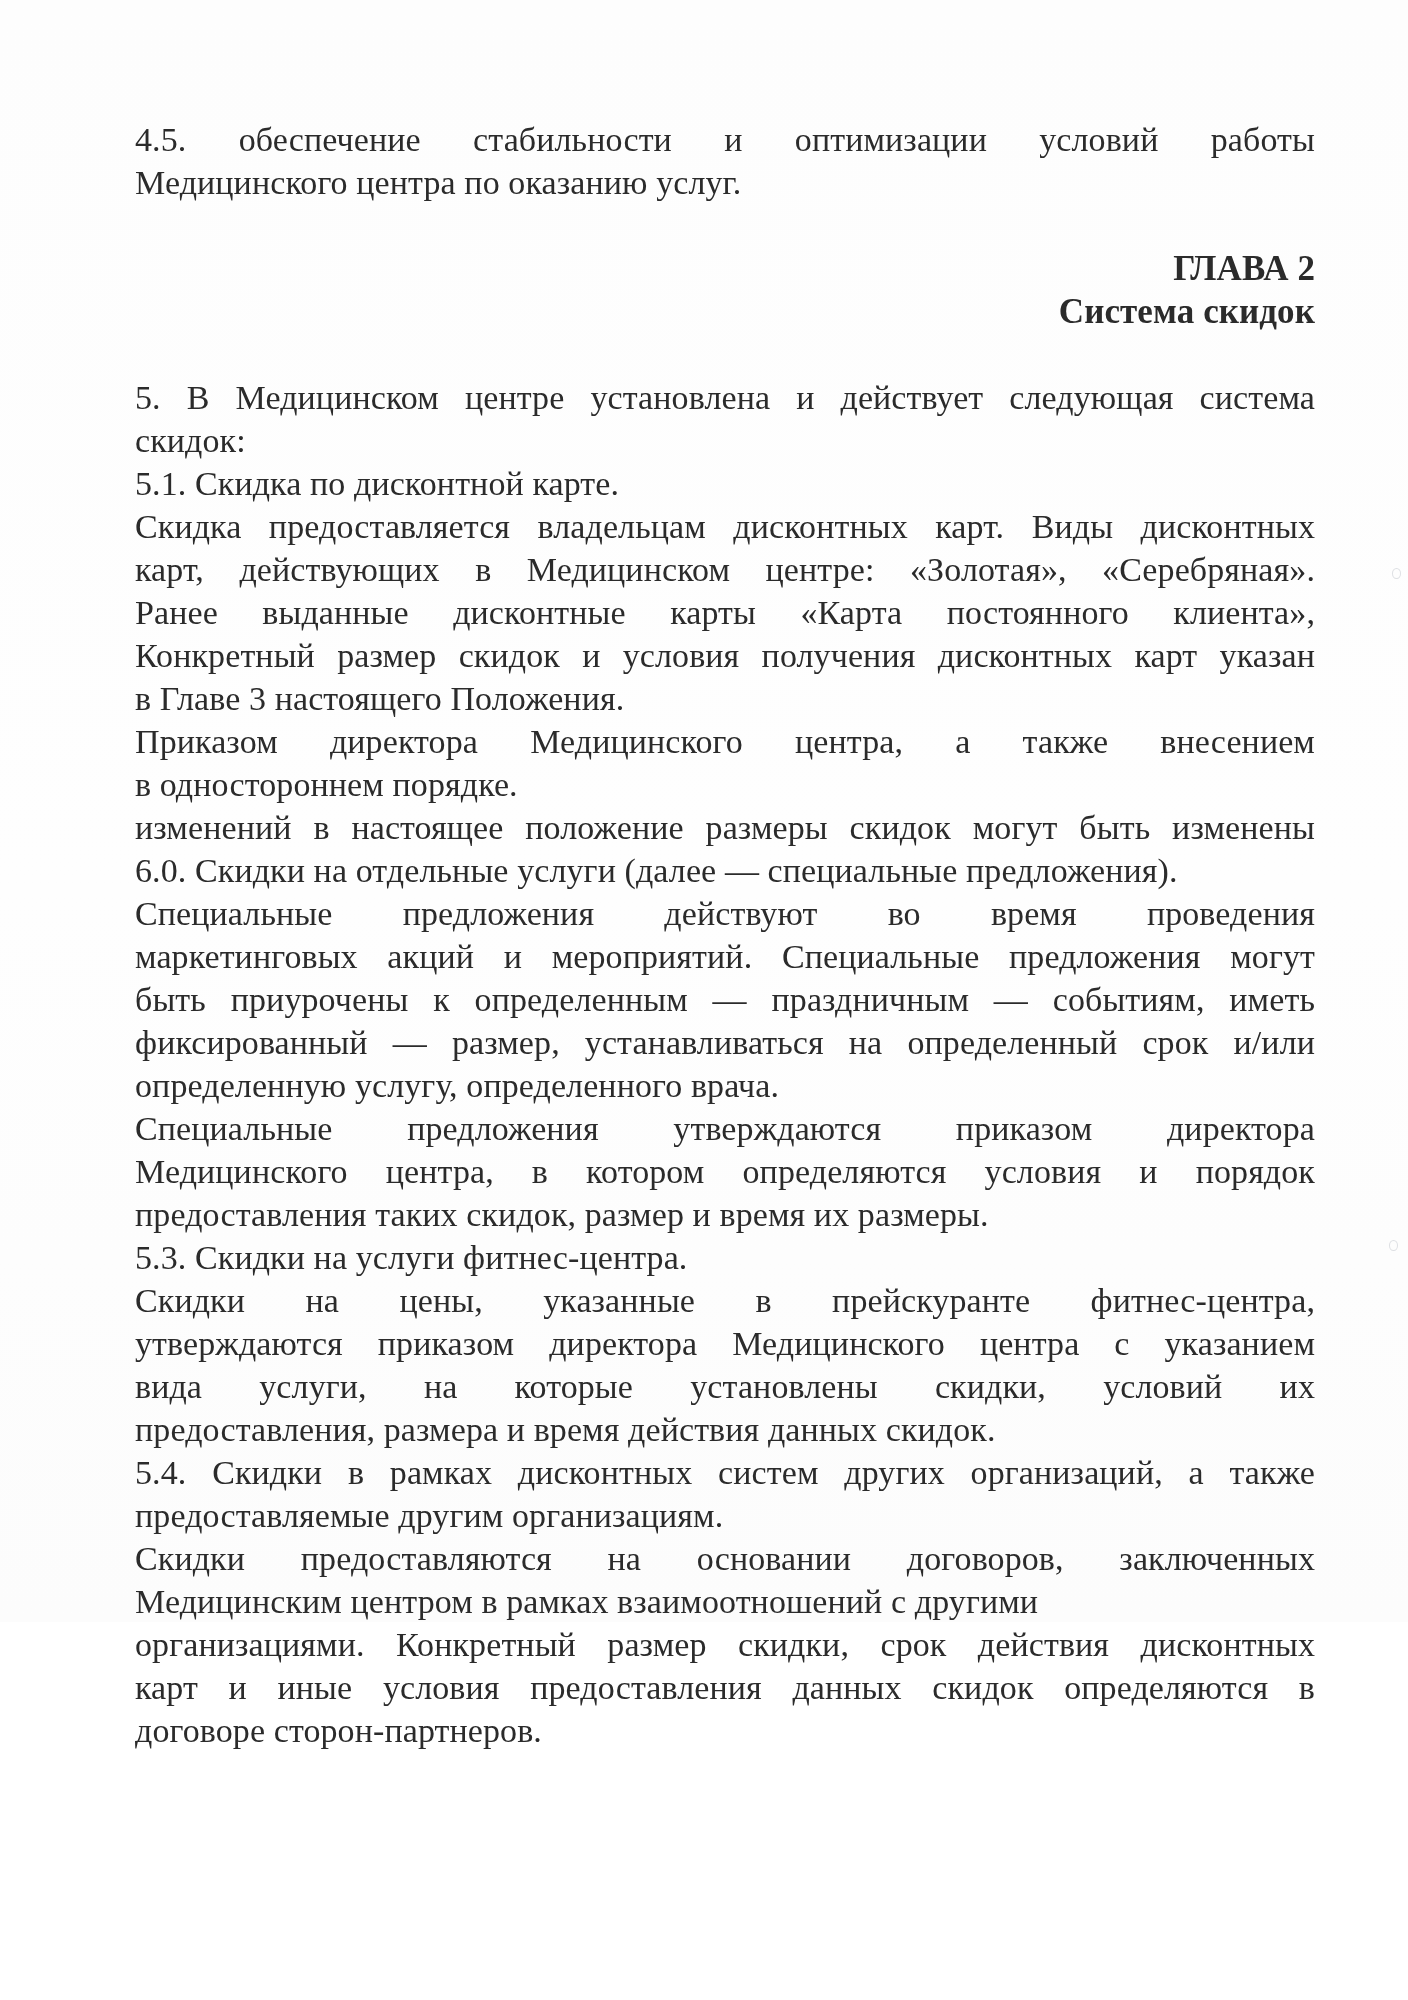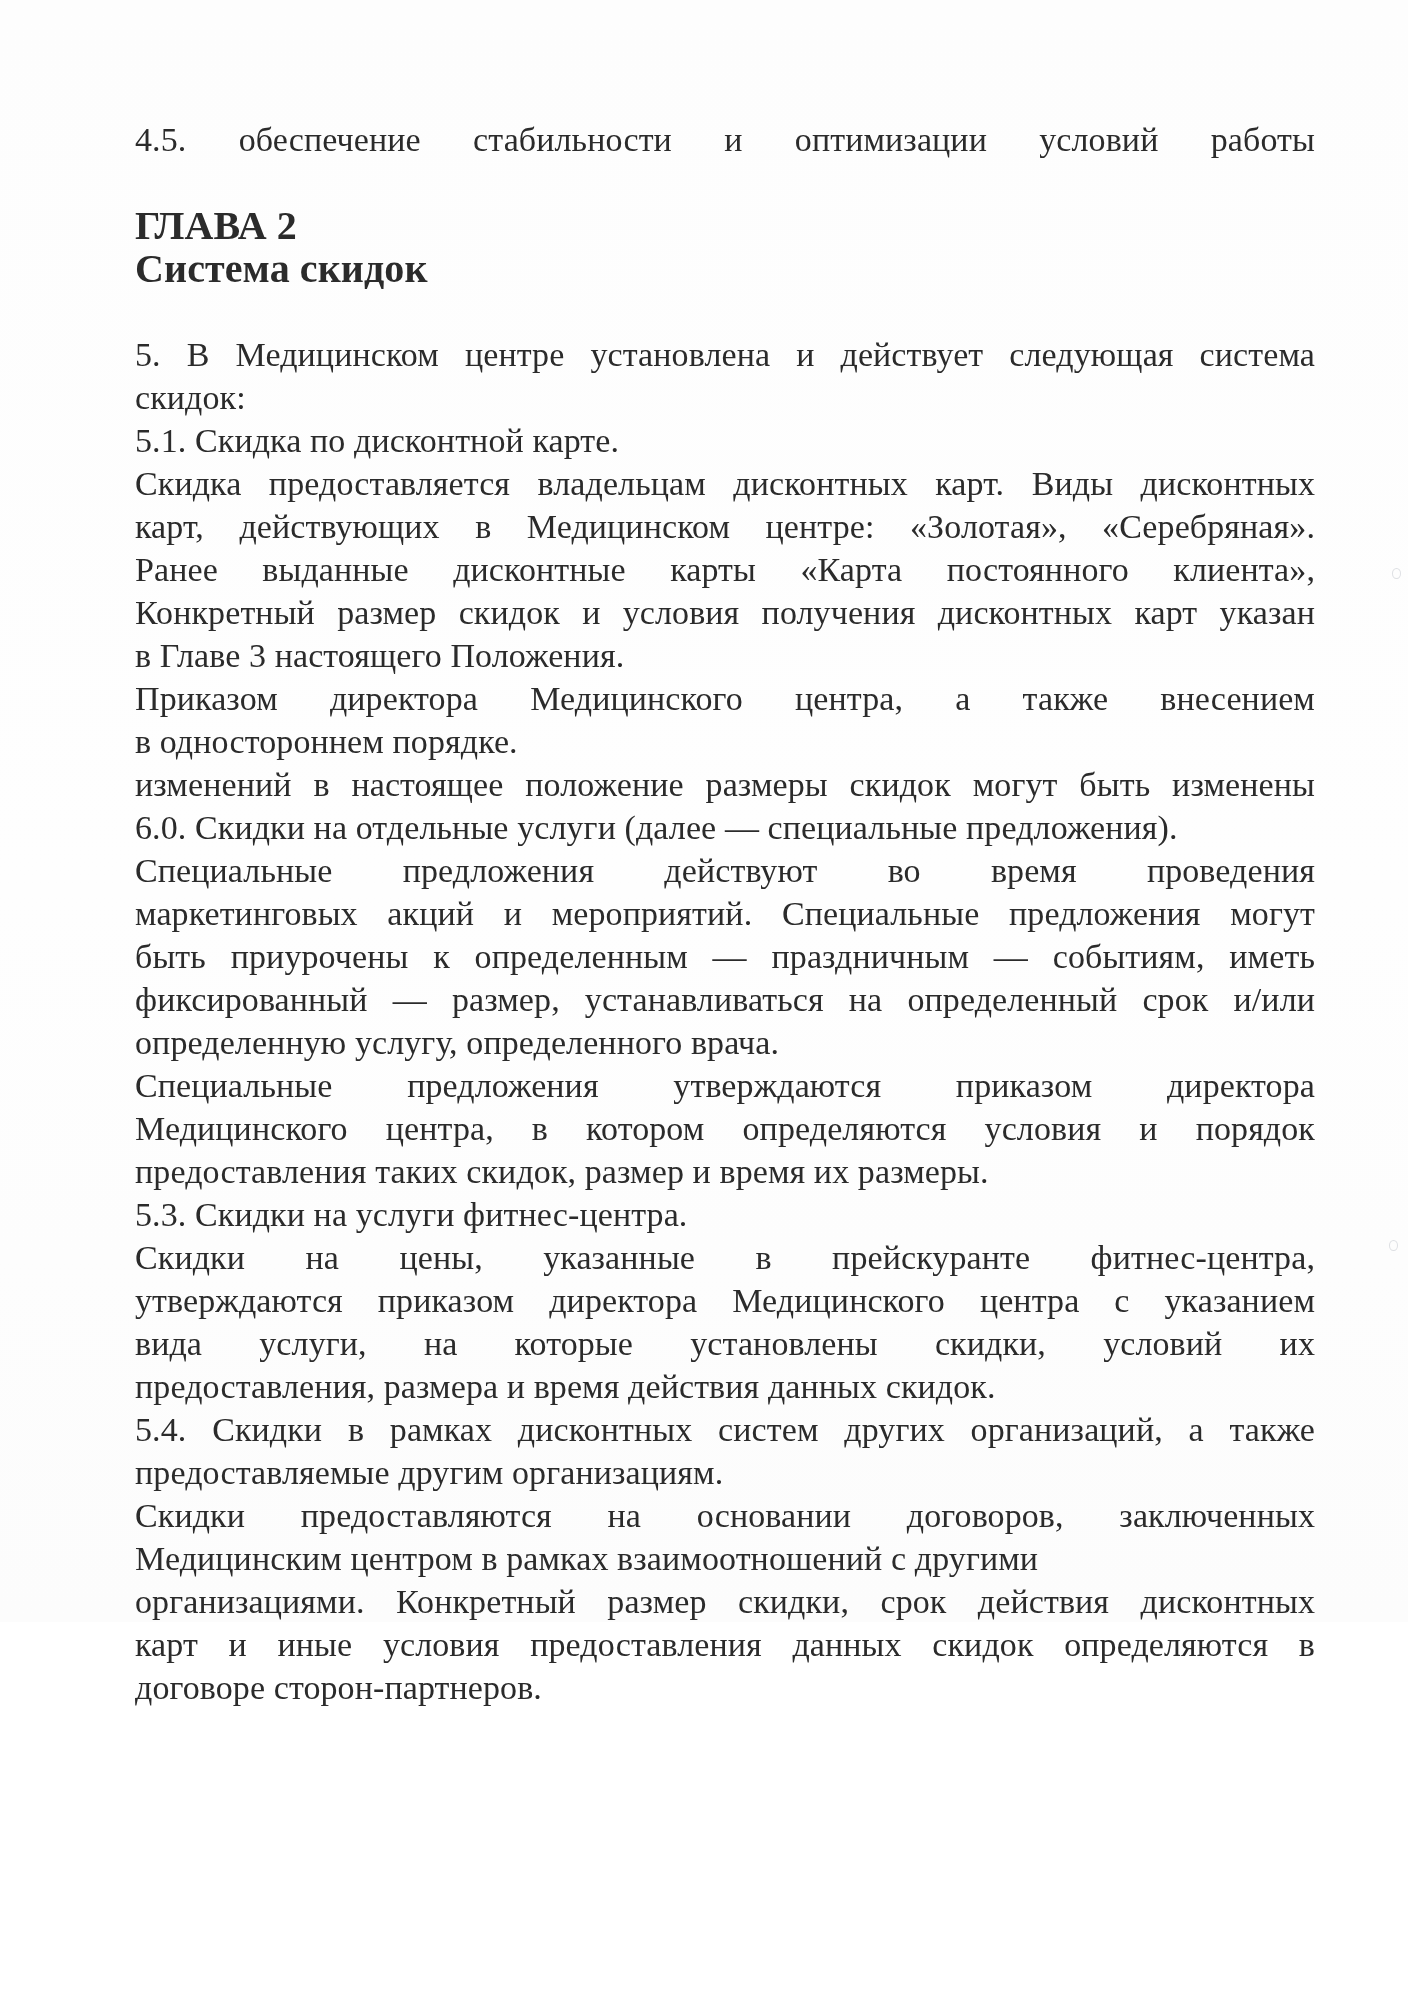--- a/index.html
+++ b/index.html
@@ -31,43 +31,44 @@
     min-height: 43px;
     letter-spacing: 0.1px;
     text-rendering: optimizeLegibility;
   }
   .line.j {
     text-align: justify;
     text-align-last: justify;
     text-justify: inter-word;
   }
   .heading .line {
-    text-align: left;
+    text-align: right;
     font-weight: bold;
-    font-size: 40px;
+    font-size: 35px;
   }
   
   .speck {
     position: absolute;
     width: 9px; height: 11px;
     border: 1px solid #c3c7cd;
     border-radius: 50%;
     opacity: 0.55;
     background: transparent;
   }
   .speck.s1 { left: 1392px; top: 568px; }
   .speck.s2 { left: 1389px; top: 1240px; }
 </style>
 </head>
 <body>
 
 <div class="page">
   <div class="content">
       <div class="block para">
         <div class="line j">4.5. обеспечение стабильности и оптимизации условий работы</div>
+        <div class="line">Медицинского центра по оказанию услуг.</div>
       </div>
       <div class="block spacer"></div>
       <div class="block heading">
         <div class="line">ГЛАВА 2</div>
         <div class="line">Система скидок</div>
       </div>
       <div class="block spacer"></div>
       <div class="block para">
         <div class="line j">5. В Медицинском центре установлена и действует следующая система</div>
         <div class="line">скидок:</div>

